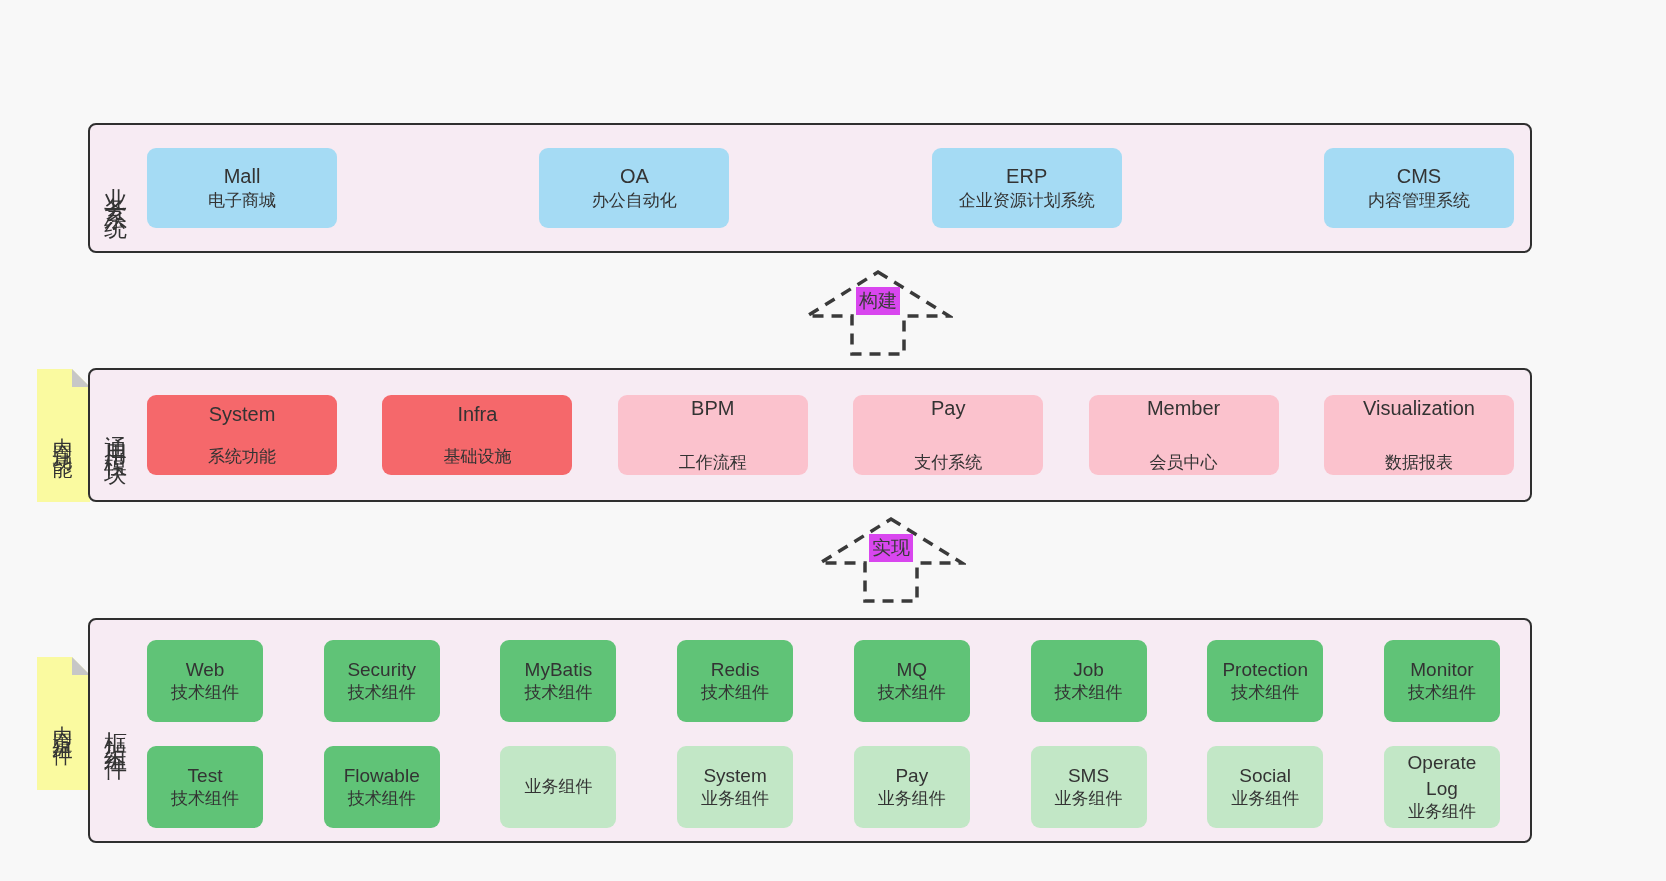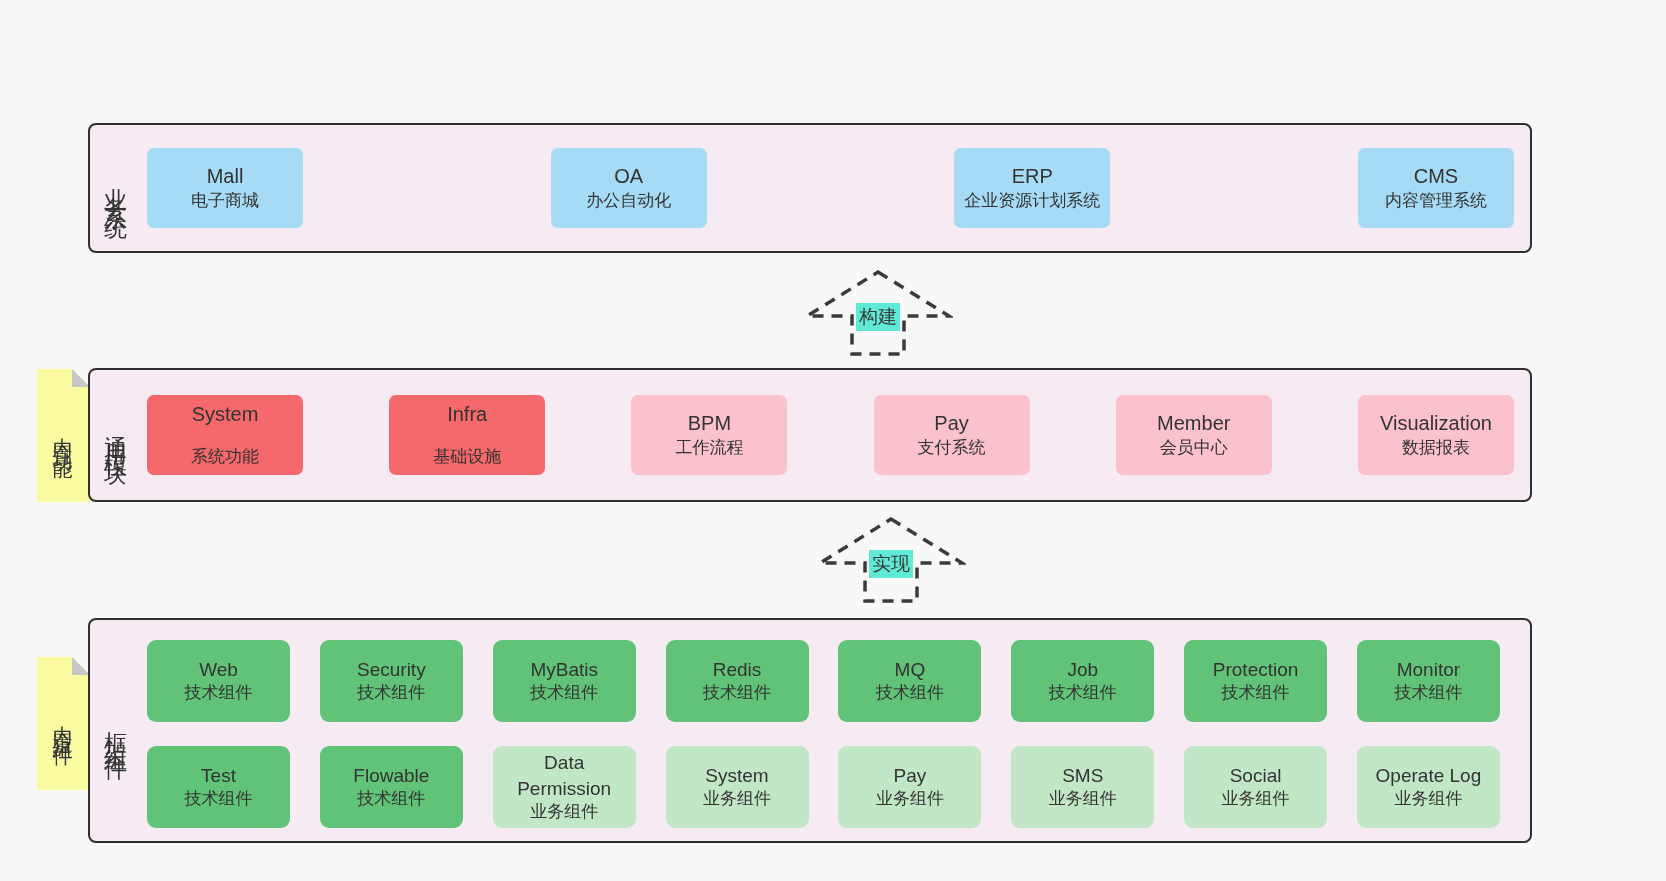--- a/index.html
+++ b/index.html
@@ -28,28 +28,28 @@
   .band-rows{
     position:absolute;left:57px;right:30px;top:20px;
     display:flex;flex-direction:column;gap:24px;
   }
   .row{display:flex;justify-content:space-between;}
   .box{
     box-sizing:border-box;border-radius:9px;
     display:flex;flex-direction:column;align-items:center;justify-content:center;
     text-align:center;line-height:1.35;
   }
-  .band-1 .box,.band-2 .box{width:156px;height:80px;border-radius:7px;}
-  .band-3 .box{width:143px;height:82px;}
+  .band-1 .box,.band-2 .box{width:190px;height:80px;}
+  .band-3 .box{width:116px;height:82px;}
   .box-title{font-size:20px;}
   .band-3 .box-title{font-size:19px;padding:0 6px;}
   .box-sub{font-size:17px;}
   .blue{background:#a5dbf4;}
   .red{background:#f5686b;gap:18px;}
-  .pink{background:#fbc2cd;}
+  .pink{background:#fbc2cd;justify-content:space-between;}
   .green{background:#60c377;}
   .green-light{background:#c2e7c6;}
   .sticky{
     position:absolute;left:37px;width:53px;height:133px;
     background:#fafaa0;
     clip-path:polygon(0 0,calc(100% - 18px) 0,100% 18px,100% 100%,0 100%);
   }
   .sticky-2{top:369px;}
   .sticky-3{top:657px;}
   .sticky-fold{
@@ -64,22 +64,22 @@
   }
   .arrow{position:absolute;width:150px;height:88px;}
   .arrow-1{left:803px;top:269px;}
   .arrow-2{left:816px;top:516px;}
   .arrow svg{display:block;width:150px;height:88px;}
   .arrow-path{
     fill:none;stroke:#3a3a3a;stroke-width:3.5;
     stroke-dasharray:11 8;
   }
   .arrow-label{
-    position:absolute;left:50%;top:34px;transform:translateX(-50%);
-    background:#5eead4;padding:1px 3px;font-size:19px;color:#3a3a3a;
+    position:absolute;left:50%;top:18px;transform:translateX(-50%);
+    background:#d946ef;padding:1px 3px;font-size:19px;color:#3a3a3a;
     white-space:nowrap;
   }
 </style>
 </head>
 <body>
 
 <div class="band band-1">
   <div class="band-label">业务系统</div>
   <div class="band-content">
     <div class="box blue">
@@ -197,21 +197,20 @@
     <div class="row">
       <div class="box green">
         <div class="box-title">Test</div>
         <div class="box-sub">技术组件</div>
       </div>
       <div class="box green">
         <div class="box-title">Flowable</div>
         <div class="box-sub">技术组件</div>
       </div>
       <div class="box green-light">
-        <div class="box-title">Data Permission</div>
         <div class="box-sub">业务组件</div>
       </div>
       <div class="box green-light">
         <div class="box-title">System</div>
         <div class="box-sub">业务组件</div>
       </div>
       <div class="box green-light">
         <div class="box-title">Pay</div>
         <div class="box-sub">业务组件</div>
       </div>

